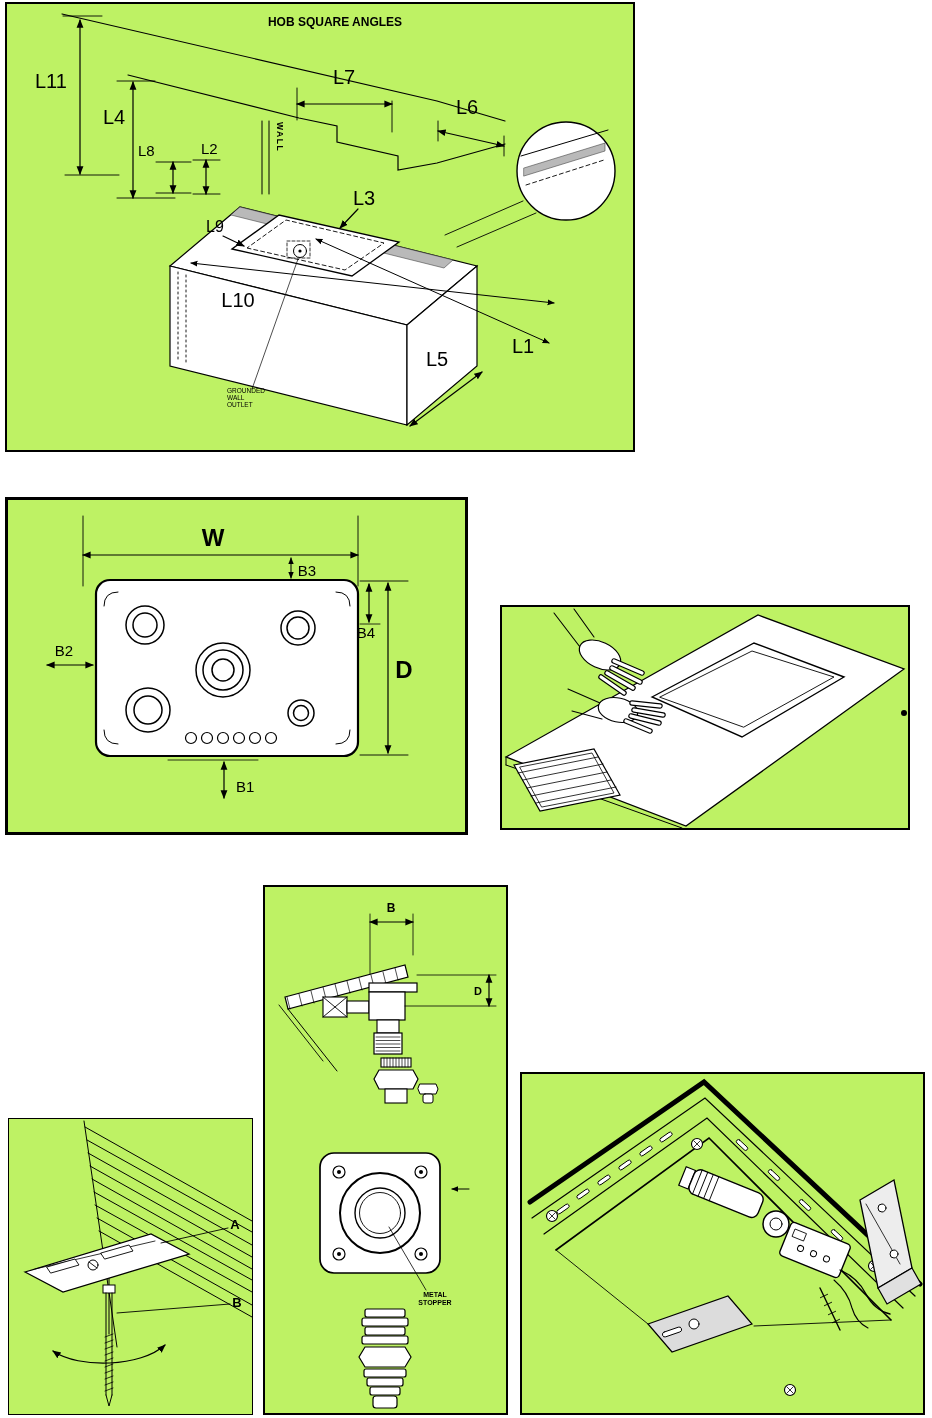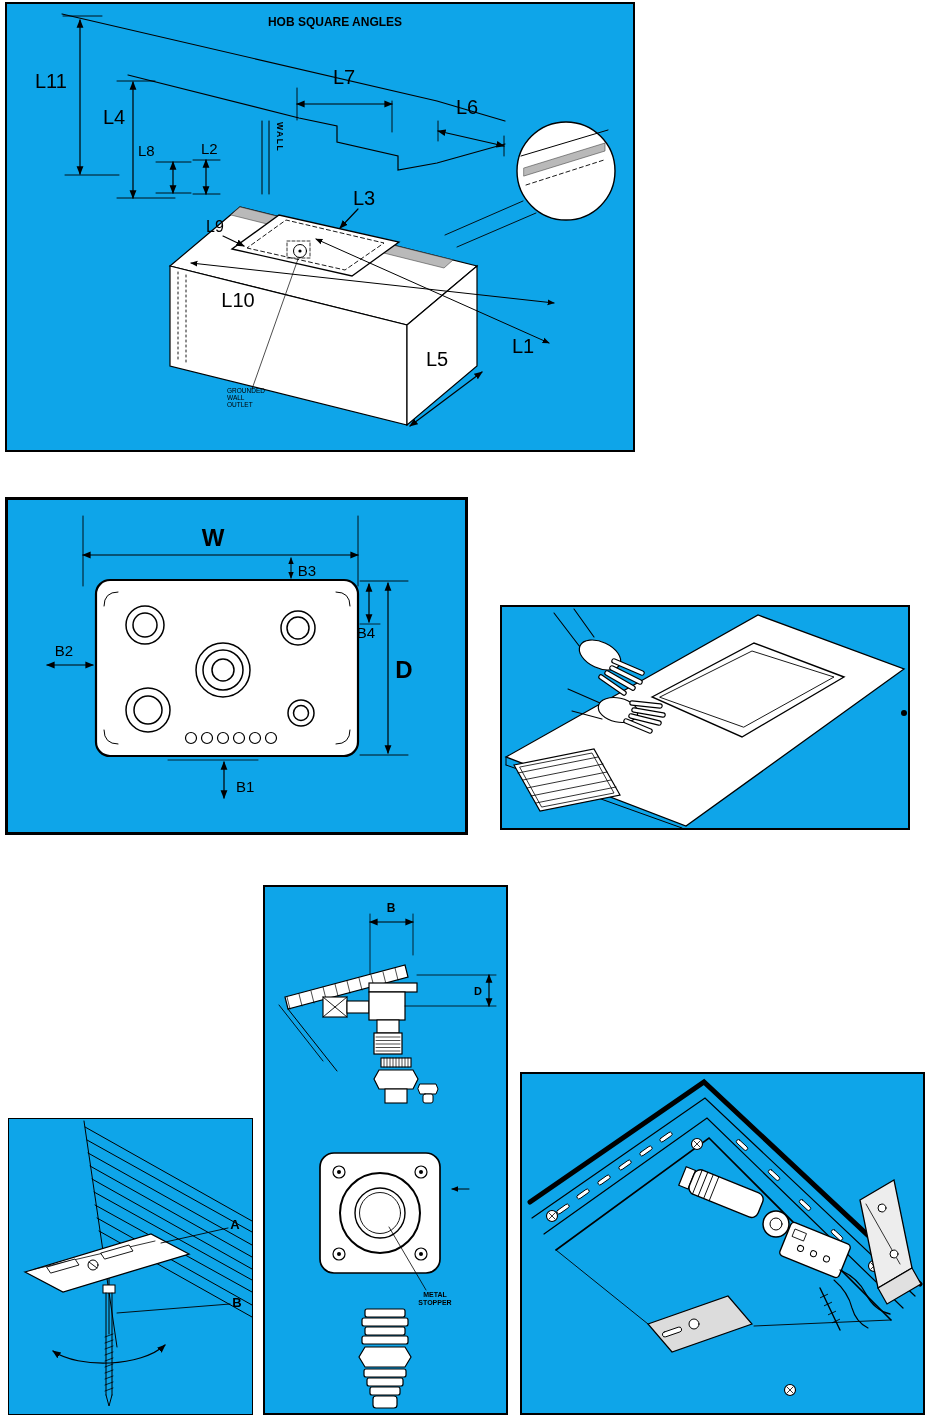--- a/index.html
+++ b/index.html
@@ -1,18 +1,18 @@
 <!DOCTYPE html>
 <html><head>
 <meta charset="utf-8">
 <style>
   html,body{margin:0;padding:0;background:#ffffff;}
   .page{position:relative;width:932px;height:1418px;background:#ffffff;overflow:hidden;
         font-family:"Liberation Sans","DejaVu Sans",sans-serif;}
-  .panel{position:absolute;background:#0ea5e9;box-sizing:border-box;}
+  .panel{position:absolute;background:#bef264;box-sizing:border-box;}
   .p1{left:5px;top:2px;width:630px;height:450px;border:2px solid #000;}
   .p2{left:5px;top:497px;width:463px;height:338px;border:3px solid #000;}
   .p3{left:500px;top:605px;width:410px;height:225px;border:2px solid #000;}
   .p4{left:263px;top:885px;width:245px;height:530px;border:2px solid #000;}
   .p5{left:8px;top:1118px;width:245px;height:297px;border:1px solid #000;}
   .p6{left:520px;top:1072px;width:405px;height:343px;border:2px solid #000;}
   svg{display:block;}
   svg text{stroke:none;fill:#000;font-family:"Liberation Sans","DejaVu Sans",sans-serif;}
 </style>
 </head>

